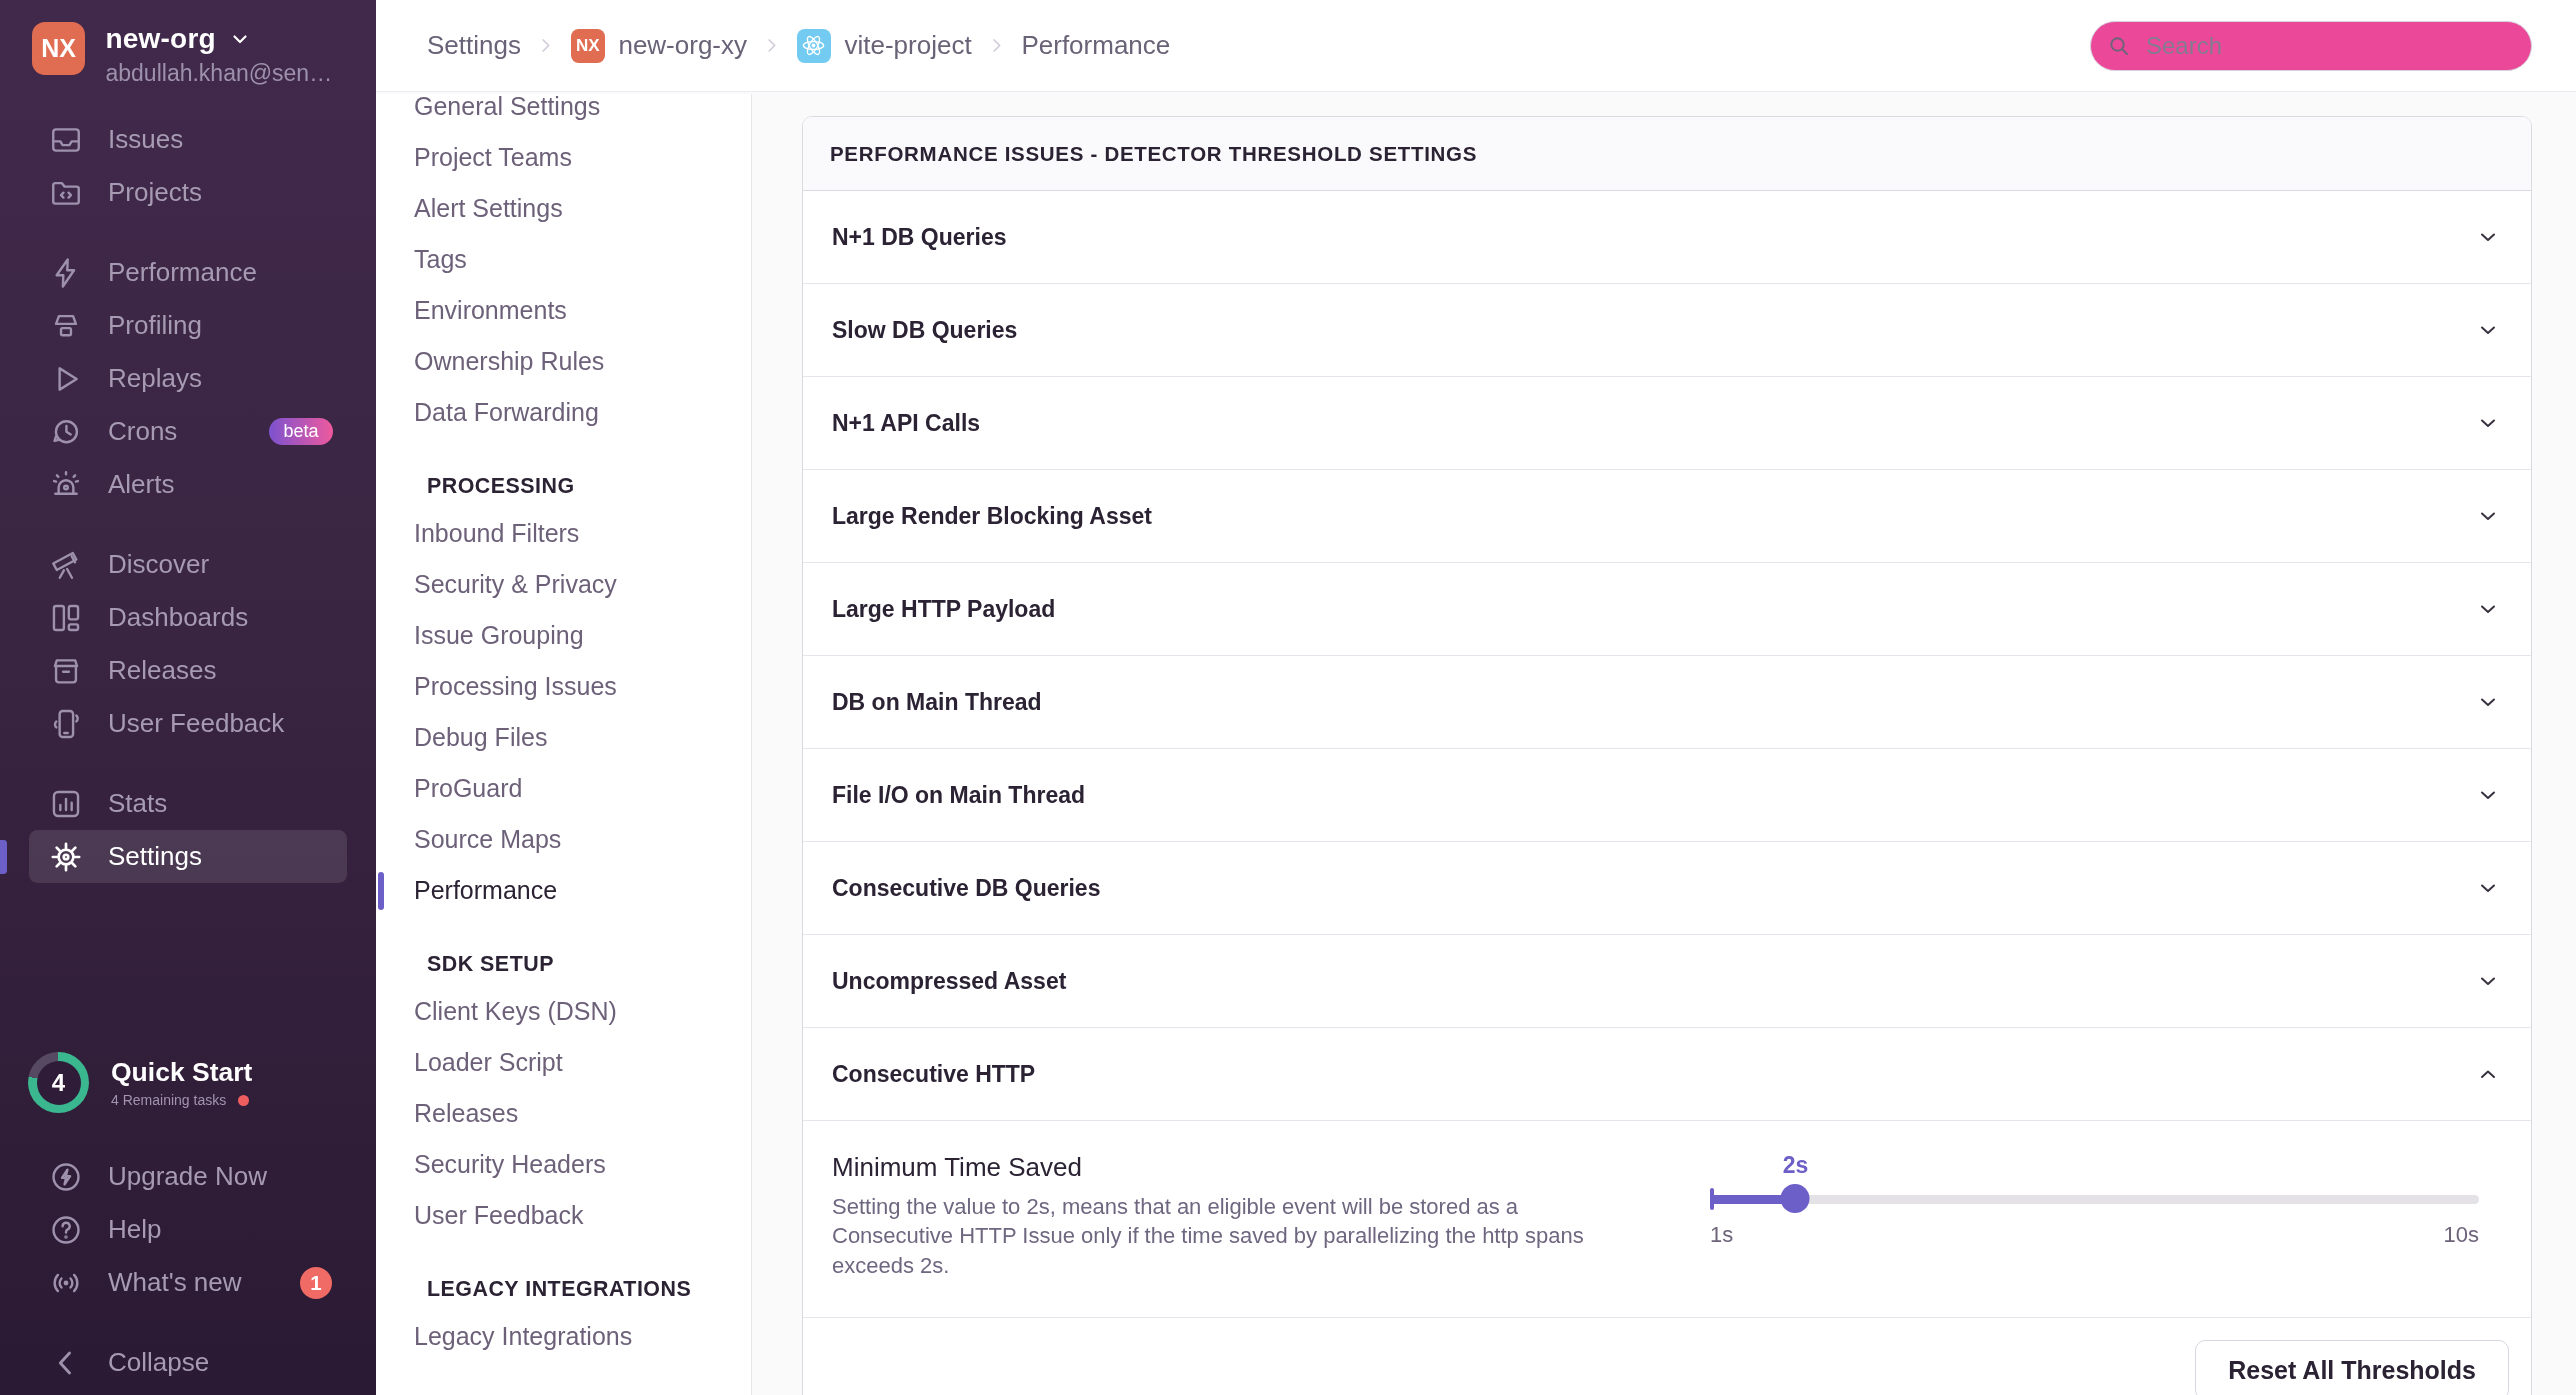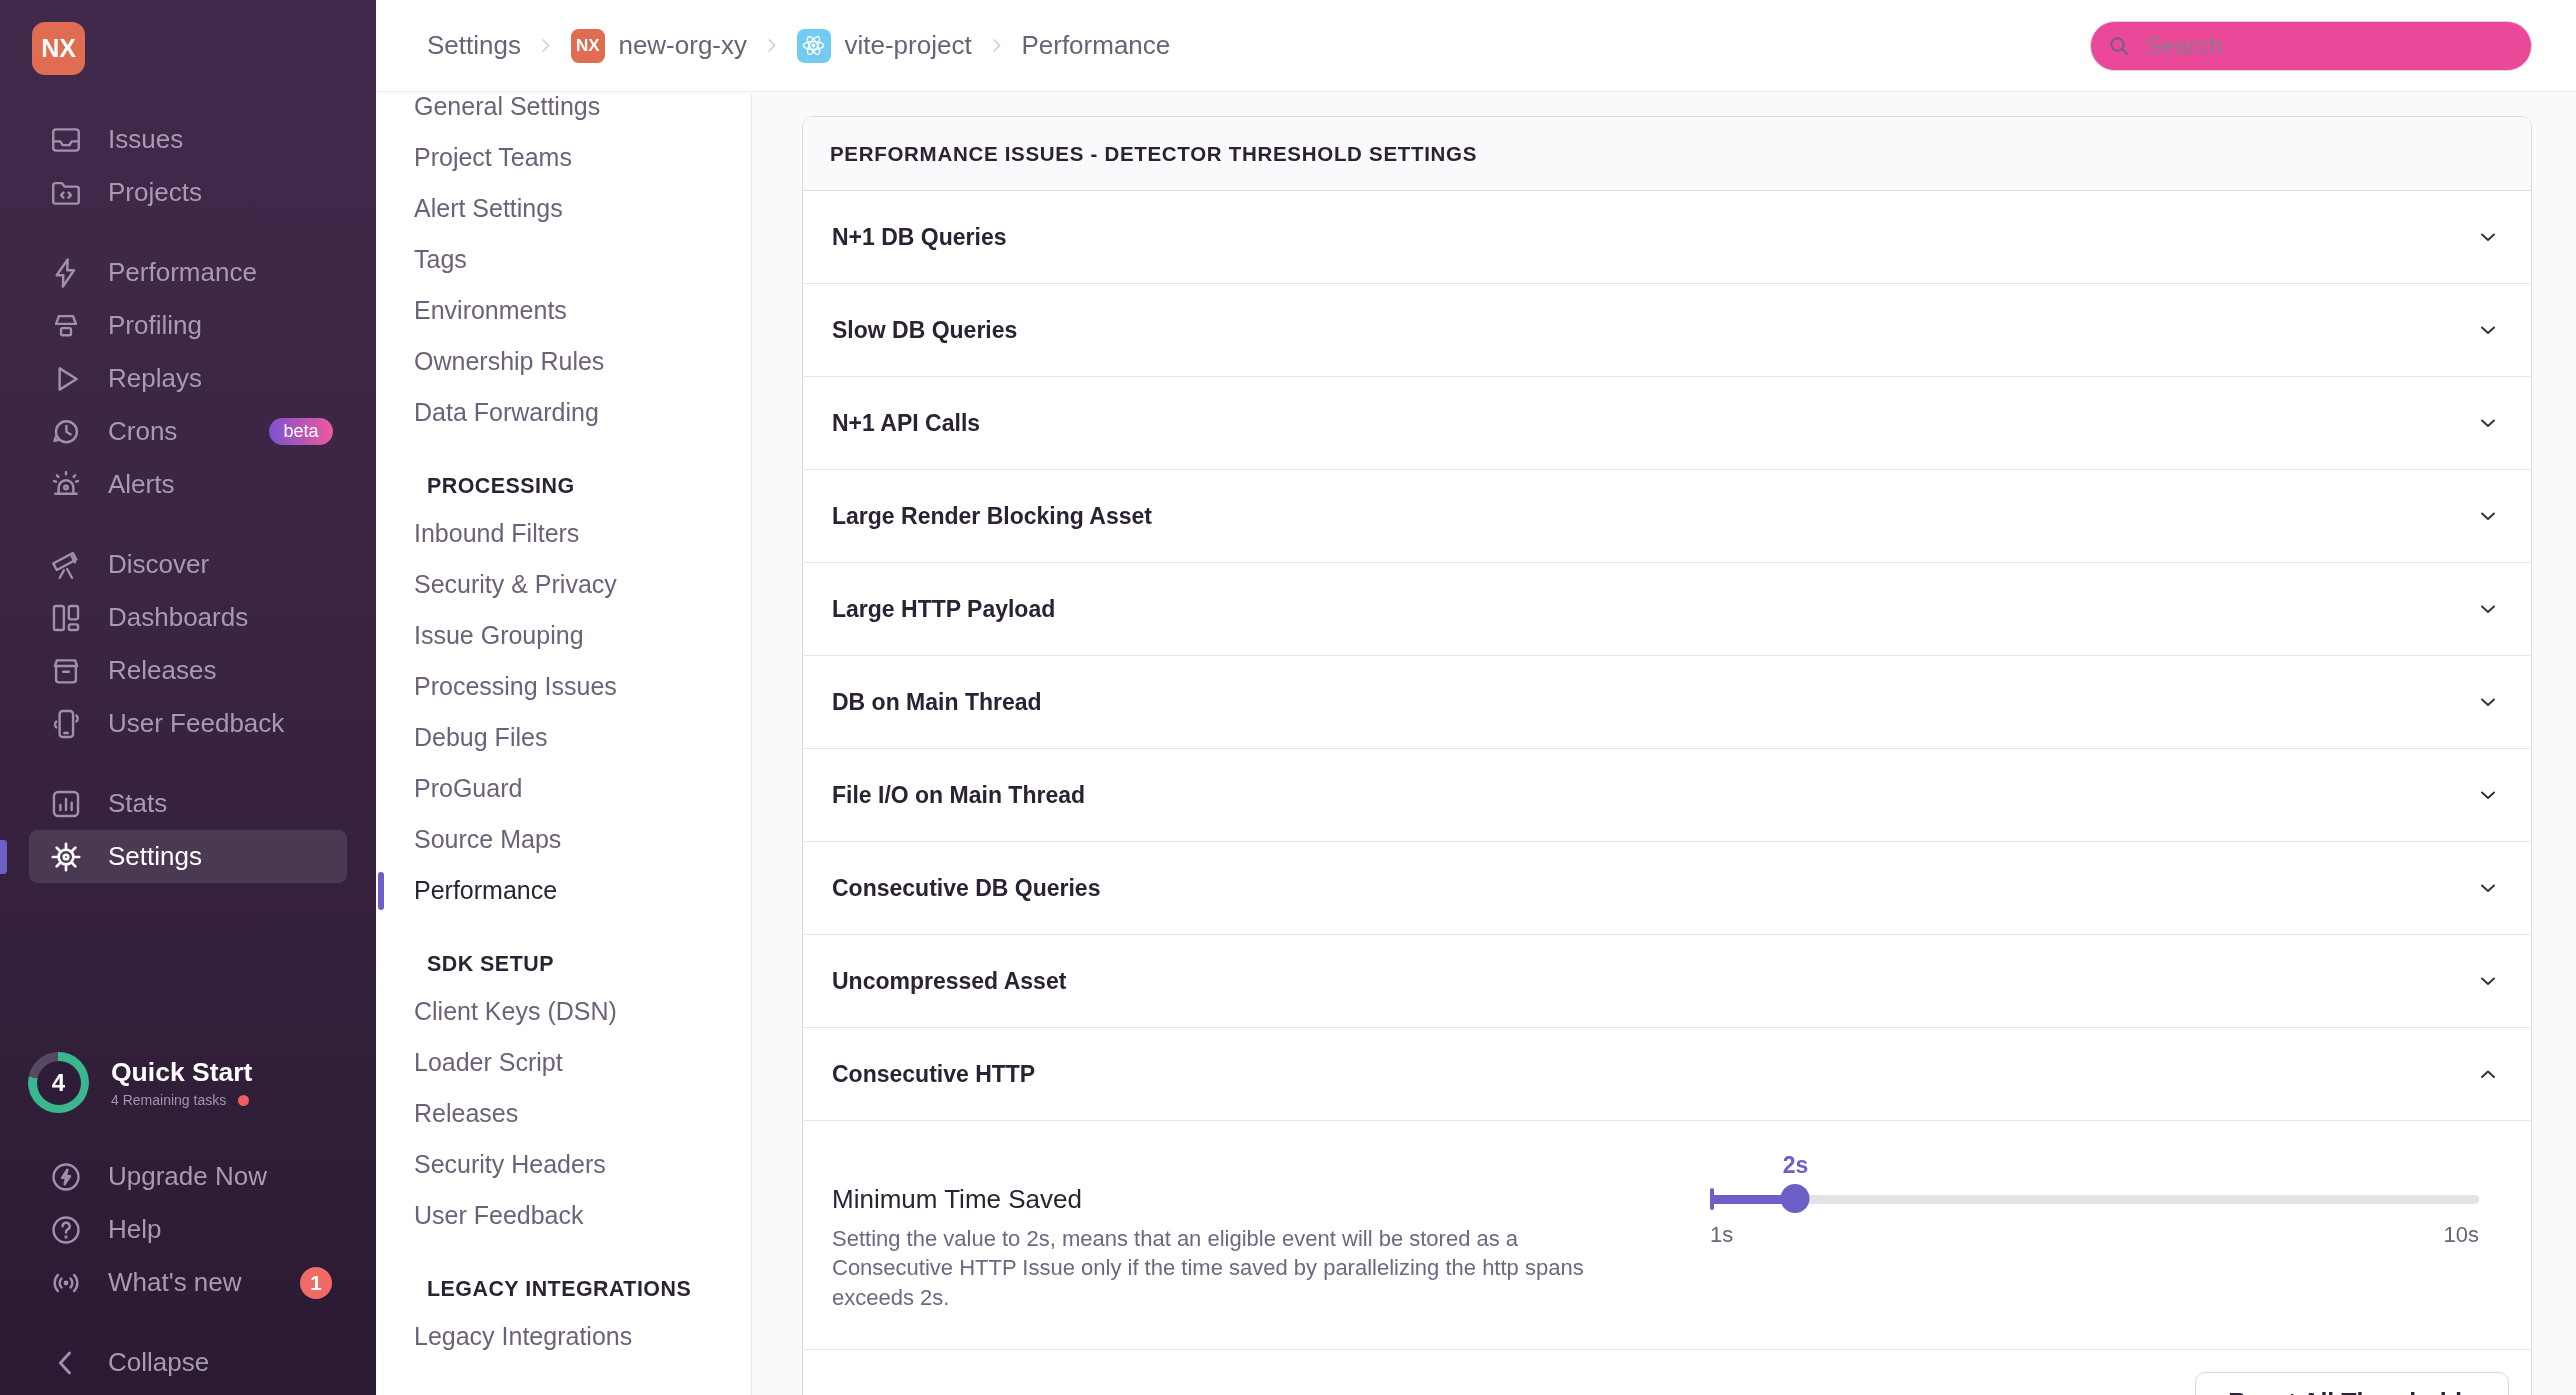--- a/index.html
+++ b/index.html
@@ -119,21 +119,21 @@
     border-radius:8.5px 8.5px 0 0;white-space:nowrap;
   }
   .acc-row{
     height:92px;border-bottom:1.7px solid #e7e4eb;background:#fff;cursor:pointer;
     display:flex;align-items:center;justify-content:space-between;padding:0 31px 0 29px;
   }
   .acc-label{font-size:23px;font-weight:700;color:#2b2233;}
   .chev{color:#39313f;}
 
   .detail{border-bottom:1.7px solid #e7e4eb;display:flex;padding:31px 29px 36px;background:#fff;}
-  .detail-left{width:807px;flex:0 0 auto;margin-top:32px;}
+  .detail-left{width:807px;flex:0 0 auto;}
   .detail-title{font-size:26px;font-weight:500;color:#2b2233;}
   .detail-desc{margin-top:8.5px;font-size:22px;line-height:1.36;color:#6f6680;}
   .slider-wrap{margin-left:auto;margin-right:23px;width:769px;position:relative;height:102px;flex:0 0 auto;}
   .slider-value{position:absolute;top:0;transform:translateX(-50%);color:var(--accent,#6c5fc7);
     font-weight:700;font-size:23px;}
   .slider-track{position:absolute;top:43px;left:0;right:0;height:8.5px;border-radius:4.3px;background:#e4e2e7;}
   .slider-fill{position:absolute;top:43px;left:0;height:8.5px;border-radius:4.3px;background:var(--accent,#6c5fc7);}
   .slider-tick{position:absolute;top:36px;left:0;width:4.3px;height:22px;border-radius:2.1px;background:var(--accent,#6c5fc7);}
   .slider-thumb{position:absolute;top:32px;width:29px;height:29px;border-radius:50%;
     background:var(--accent,#6c5fc7);transform:translateX(-50%);cursor:pointer;}
@@ -147,20 +147,31 @@
     border:1.7px solid #d9d4de;border-radius:10.2px;cursor:pointer;
     font-family:"Liberation Sans","DejaVu Sans",sans-serif;
   }
 </style>
 </head>
 <body>
 
 <aside class="sidebar">
   <div class="org">
     <div class="org-avatar">NX</div>
+    <div class="org-text">
+      <div class="org-name-row">
+        <span class="org-name">new-org</span>
+        <span class="org-chevron">
+          <svg width="24" height="24" viewBox="0 0 24 24" fill="none" stroke="currentColor" stroke-width="2.2" stroke-linecap="round" stroke-linejoin="round">
+              <path d="M6.5 9.5l5.5 5.5 5.5-5.5"></path>
+            </svg>
+        </span>
+      </div>
+      <div class="org-email">abdullah.khan@sen…</div>
+    </div>
   </div>
 
   <nav class="side-nav">
     <div class="nav-item">
       <span class="nicon icon">
         <svg width="34" height="34" viewBox="0 0 24 24" fill="none" stroke="currentColor" stroke-width="1.7" stroke-linecap="round" stroke-linejoin="round">
             <rect x="3" y="4.5" width="18" height="15" rx="2"></rect>
             <path d="M3 13h5l1.6 2.6h4.8L16 13h5"></path>
           </svg>
       </span>

